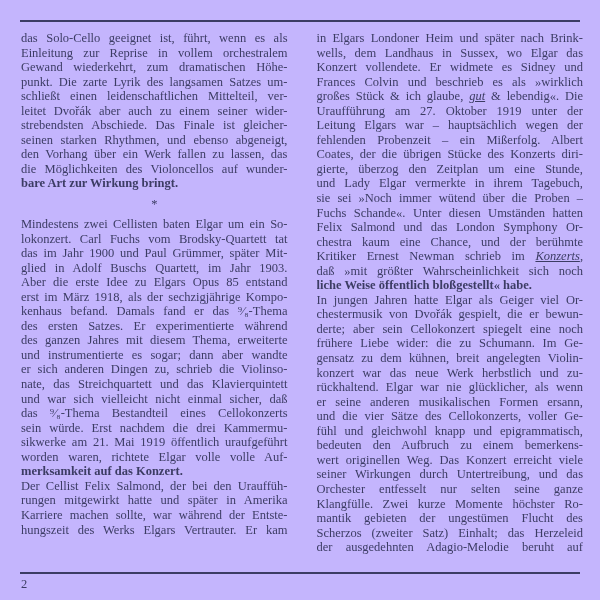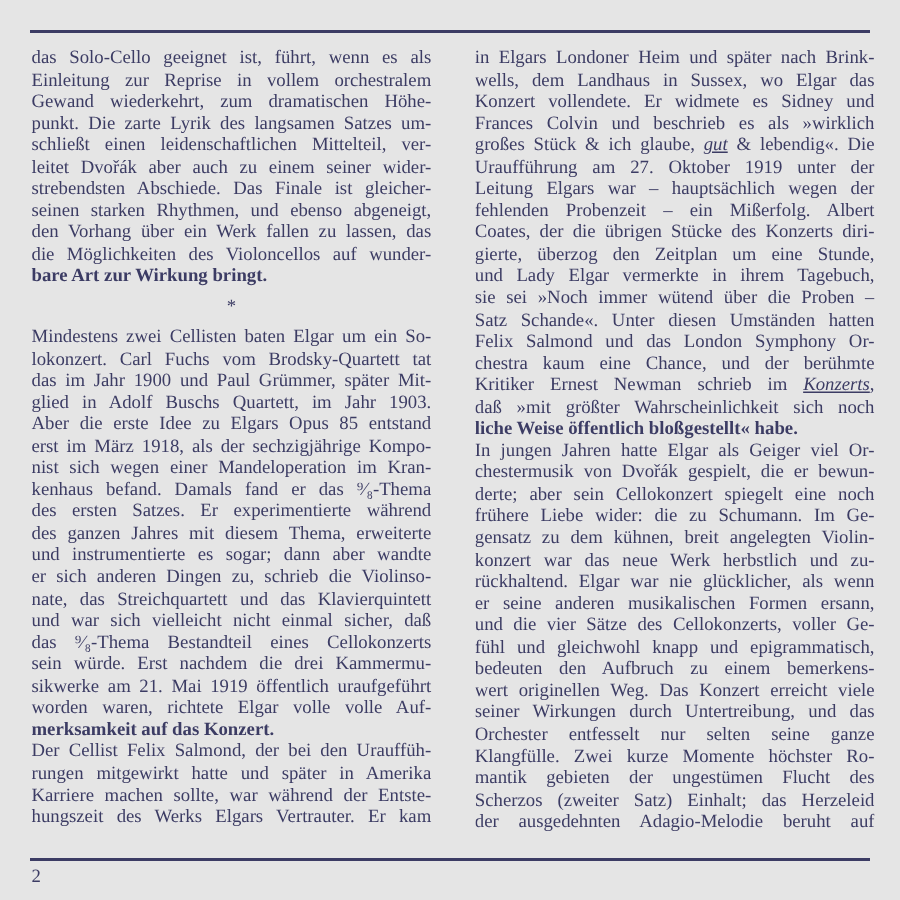--- a/index.html
+++ b/index.html
@@ -1,20 +1,20 @@
 <!DOCTYPE html>
 <html><head>
 <meta charset="utf-8">
 <style>
   html, body { margin: 0; padding: 0; }
   .page {
     position: relative;
     width: 600px;
     height: 600px;
-    background: #e5e5e5;
+    background: #c4b5fd;
     font-family: "Liberation Serif", "DejaVu Serif", serif;
     color: #3c3c64;
     overflow: hidden;
   }
   .rule {
     position: absolute;
     left: 20px;
     width: 560px;
     height: 1.6px;
     background: #3c3c64;
@@ -76,21 +76,20 @@
         <div class="line">den Vorhang über ein Werk fallen zu lassen, das</div>
         <div class="line">die Möglichkeiten des Violoncellos auf wunder-</div>
         <div class="line para-end">bare Art zur Wirkung bringt.</div>
         <div class="separator">*</div>
         <div class="line">Mindestens zwei Cellisten baten Elgar um ein So-</div>
         <div class="line">lokonzert. Carl Fuchs vom Brodsky-Quartett tat</div>
         <div class="line">das im Jahr 1900 und Paul Grümmer, später Mit-</div>
         <div class="line">glied in Adolf Buschs Quartett, im Jahr 1903.</div>
         <div class="line">Aber die erste Idee zu Elgars Opus 85 entstand</div>
         <div class="line">erst im März 1918, als der sechzigjährige Kompo-</div>
-        <div class="line">nist sich wegen einer Mandeloperation im Kran-</div>
         <div class="line">kenhaus befand. Damals fand er das ⁹⁄₈-Thema</div>
         <div class="line">des ersten Satzes. Er experimentierte während</div>
         <div class="line">des ganzen Jahres mit diesem Thema, erweiterte</div>
         <div class="line">und instrumentierte es sogar; dann aber wandte</div>
         <div class="line">er sich anderen Dingen zu, schrieb die Violinso-</div>
         <div class="line">nate, das Streichquartett und das Klavierquintett</div>
         <div class="line">und war sich vielleicht nicht einmal sicher, daß</div>
         <div class="line">das ⁹⁄₈-Thema Bestandteil eines Cellokonzerts</div>
         <div class="line">sein würde. Erst nachdem die drei Kammermu-</div>
         <div class="line">sikwerke am 21. Mai 1919 öffentlich uraufgeführt</div>
@@ -107,21 +106,21 @@
         <div class="line">Konzert vollendete. Er widmete es Sidney und</div>
         <div class="line">Frances Colvin und beschrieb es als »wirklich</div>
         <div class="line"><span>großes Stück &amp; ich glaube, </span><span class="italic">gut</span><span> &amp; lebendig«. Die</span></div>
         <div class="line">Uraufführung am 27. Oktober 1919 unter der</div>
         <div class="line">Leitung Elgars war – hauptsächlich wegen der</div>
         <div class="line">fehlenden Probenzeit – ein Mißerfolg. Albert</div>
         <div class="line">Coates, der die übrigen Stücke des Konzerts diri-</div>
         <div class="line">gierte, überzog den Zeitplan um eine Stunde,</div>
         <div class="line">und Lady Elgar vermerkte in ihrem Tagebuch,</div>
         <div class="line">sie sei »Noch immer wütend über die Proben –</div>
-        <div class="line">Satz Schande«. Unter diesen Umständen hatten</div>
+        <div class="line">Fuchs Schande«. Unter diesen Umständen hatten</div>
         <div class="line">Felix Salmond und das London Symphony Or-</div>
         <div class="line">chestra kaum eine Chance, und der berühmte</div>
         <div class="line"><span>Kritiker Ernest Newman schrieb im </span><span class="italic">Konzerts</span><span>,</span></div>
         <div class="line">daß »mit größter Wahrscheinlichkeit sich noch</div>
         <div class="line para-end">liche Weise öffentlich bloßgestellt« habe.</div>
         <div class="line">In jungen Jahren hatte Elgar als Geiger viel Or-</div>
         <div class="line">chestermusik von Dvořák gespielt, die er bewun-</div>
         <div class="line">derte; aber sein Cellokonzert spiegelt eine noch</div>
         <div class="line">frühere Liebe wider: die zu Schumann. Im Ge-</div>
         <div class="line">gensatz zu dem kühnen, breit angelegten Violin-</div>

